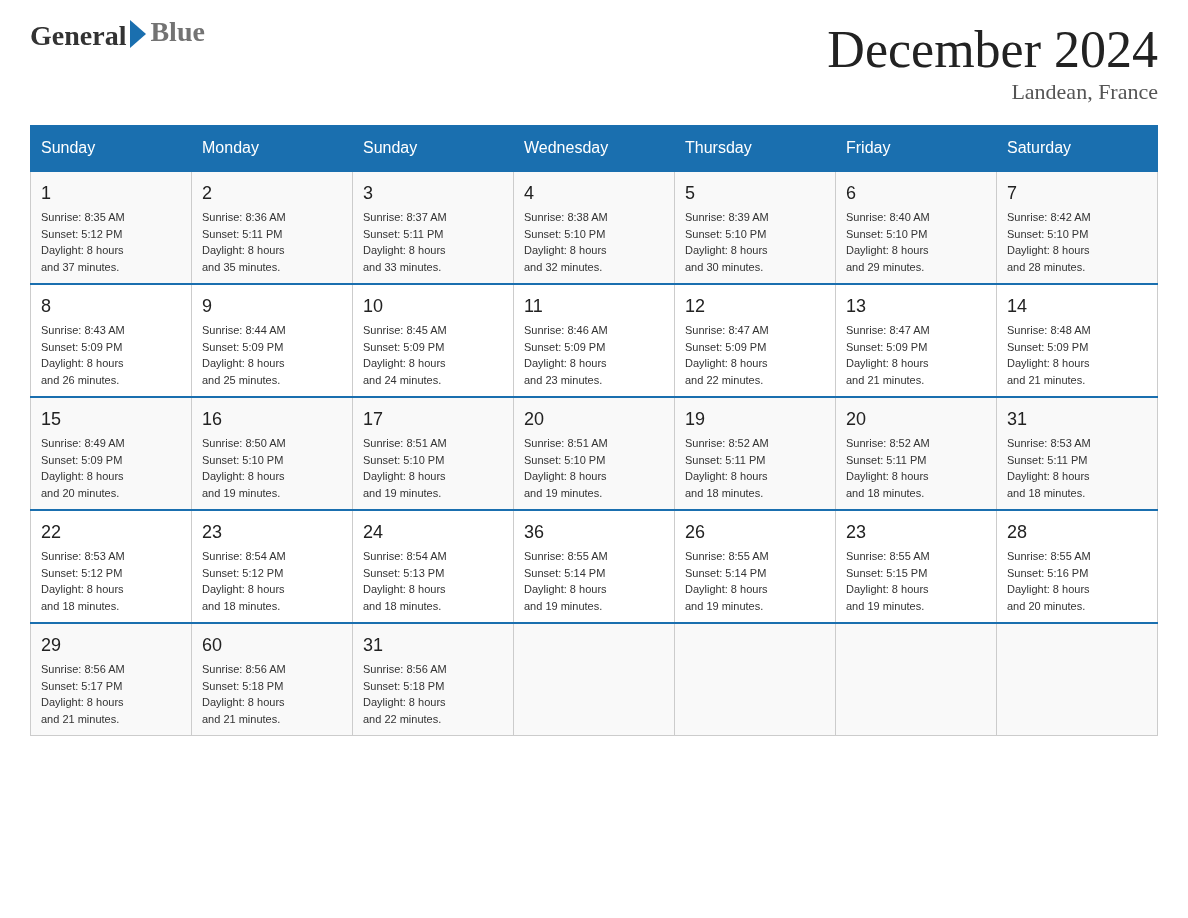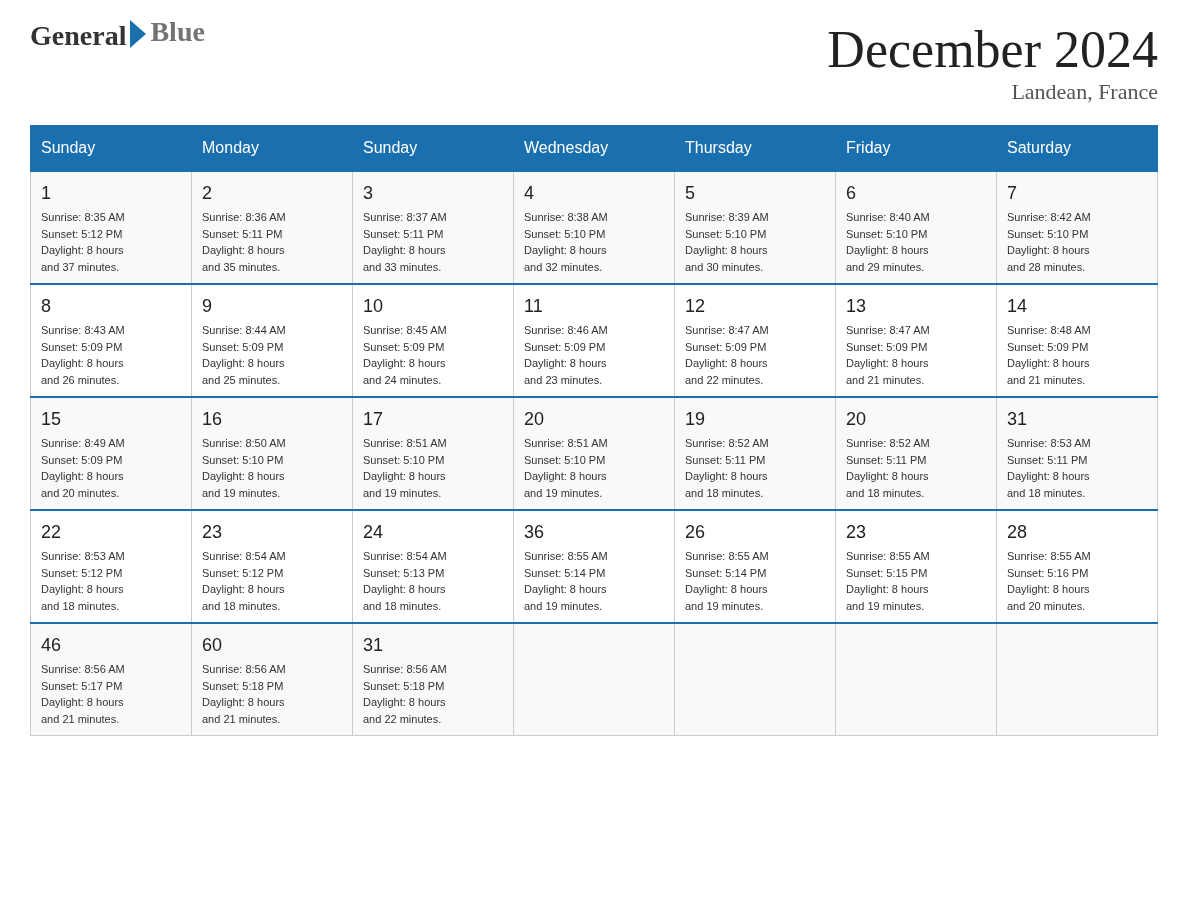--- a/index.html
+++ b/index.html
@@ -253,21 +253,21 @@
           <span class="day-number">23</span>
           <div class="day-info">Sunrise: 8:55 AM<br>Sunset: 5:15 PM<br>Daylight: 8 hours<br>and 19 minutes.</div>
         </td>
         <td>
           <span class="day-number">28</span>
           <div class="day-info">Sunrise: 8:55 AM<br>Sunset: 5:16 PM<br>Daylight: 8 hours<br>and 20 minutes.</div>
         </td>
       </tr>
       <tr class="row-border-top">
         <td>
-          <span class="day-number">46</span>
+          <span class="day-number">29</span>
           <div class="day-info">Sunrise: 8:56 AM<br>Sunset: 5:17 PM<br>Daylight: 8 hours<br>and 21 minutes.</div>
         </td>
         <td>
           <span class="day-number">60</span>
           <div class="day-info">Sunrise: 8:56 AM<br>Sunset: 5:18 PM<br>Daylight: 8 hours<br>and 21 minutes.</div>
         </td>
         <td>
           <span class="day-number">31</span>
           <div class="day-info">Sunrise: 8:56 AM<br>Sunset: 5:18 PM<br>Daylight: 8 hours<br>and 22 minutes.</div>
         </td>

